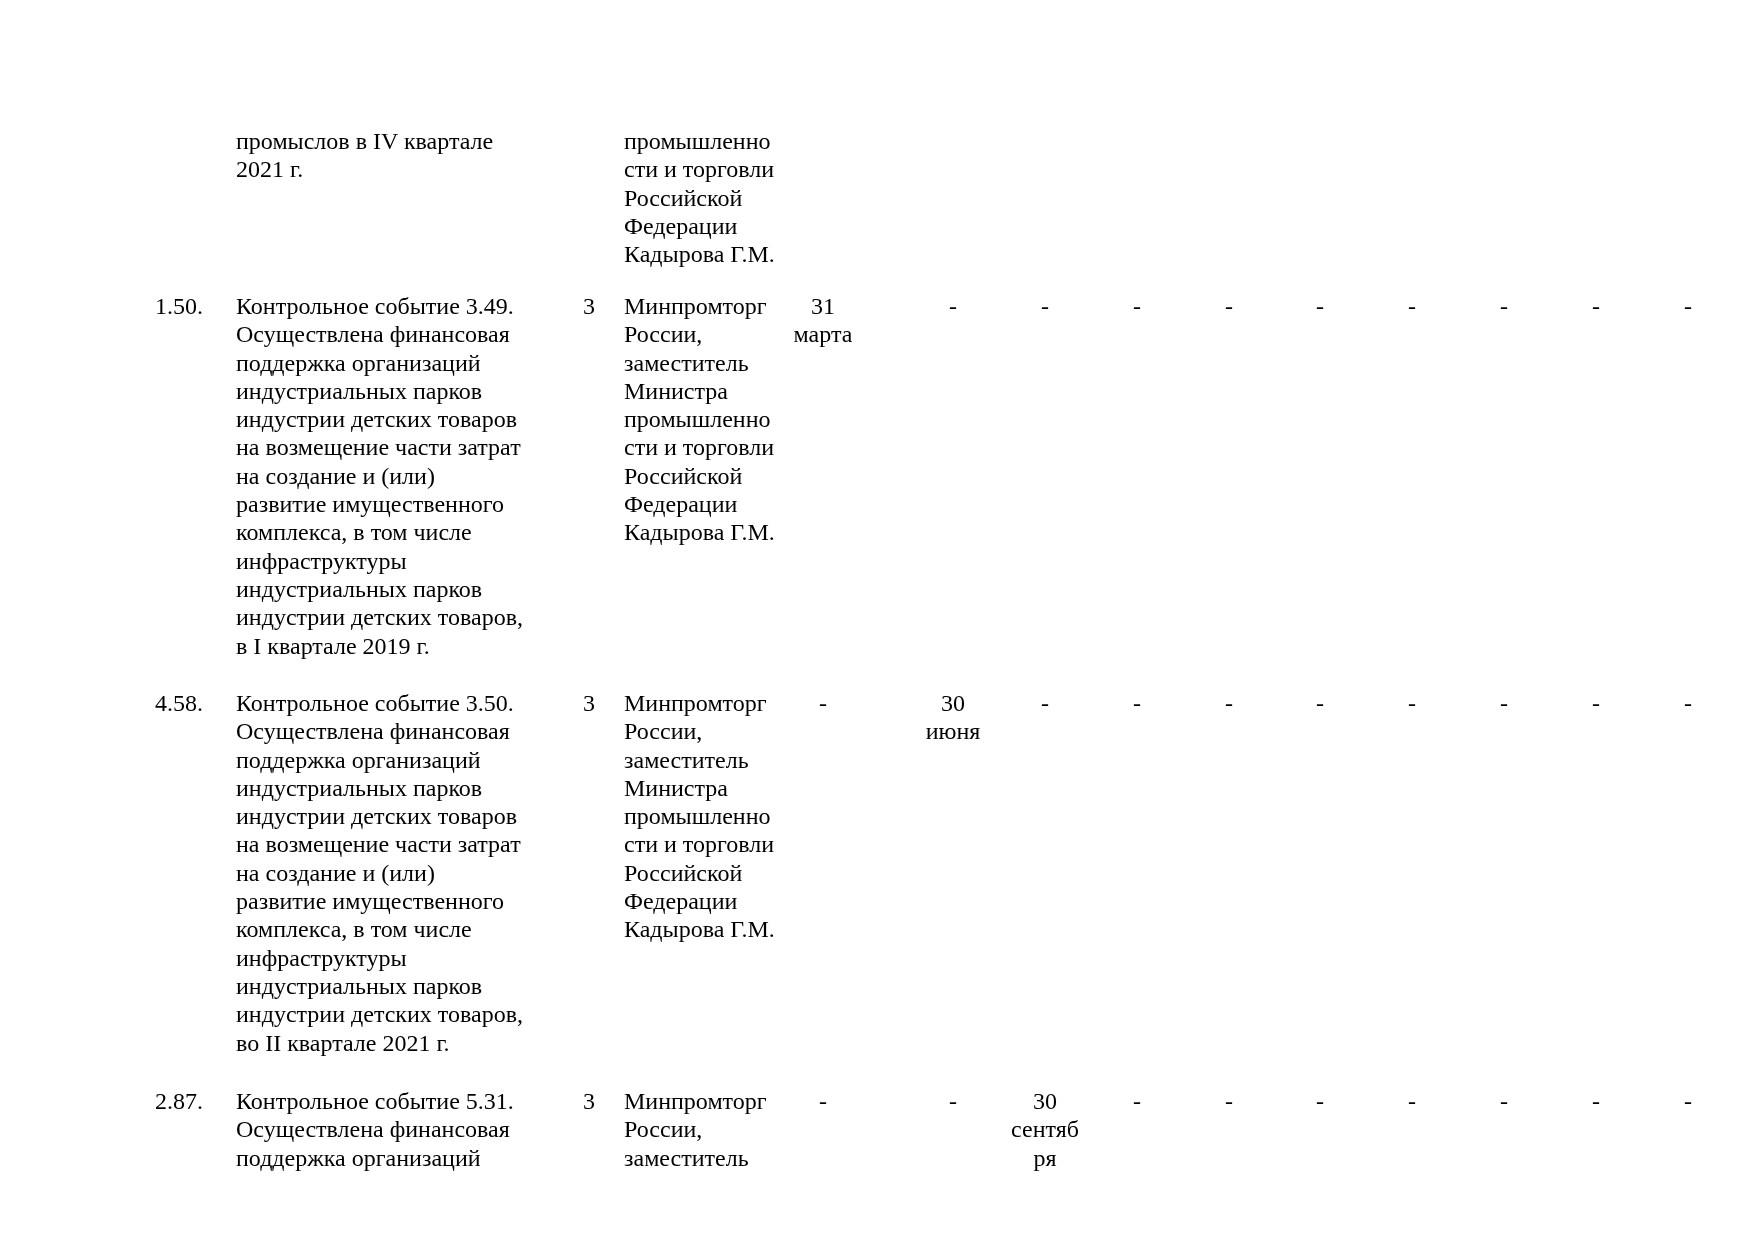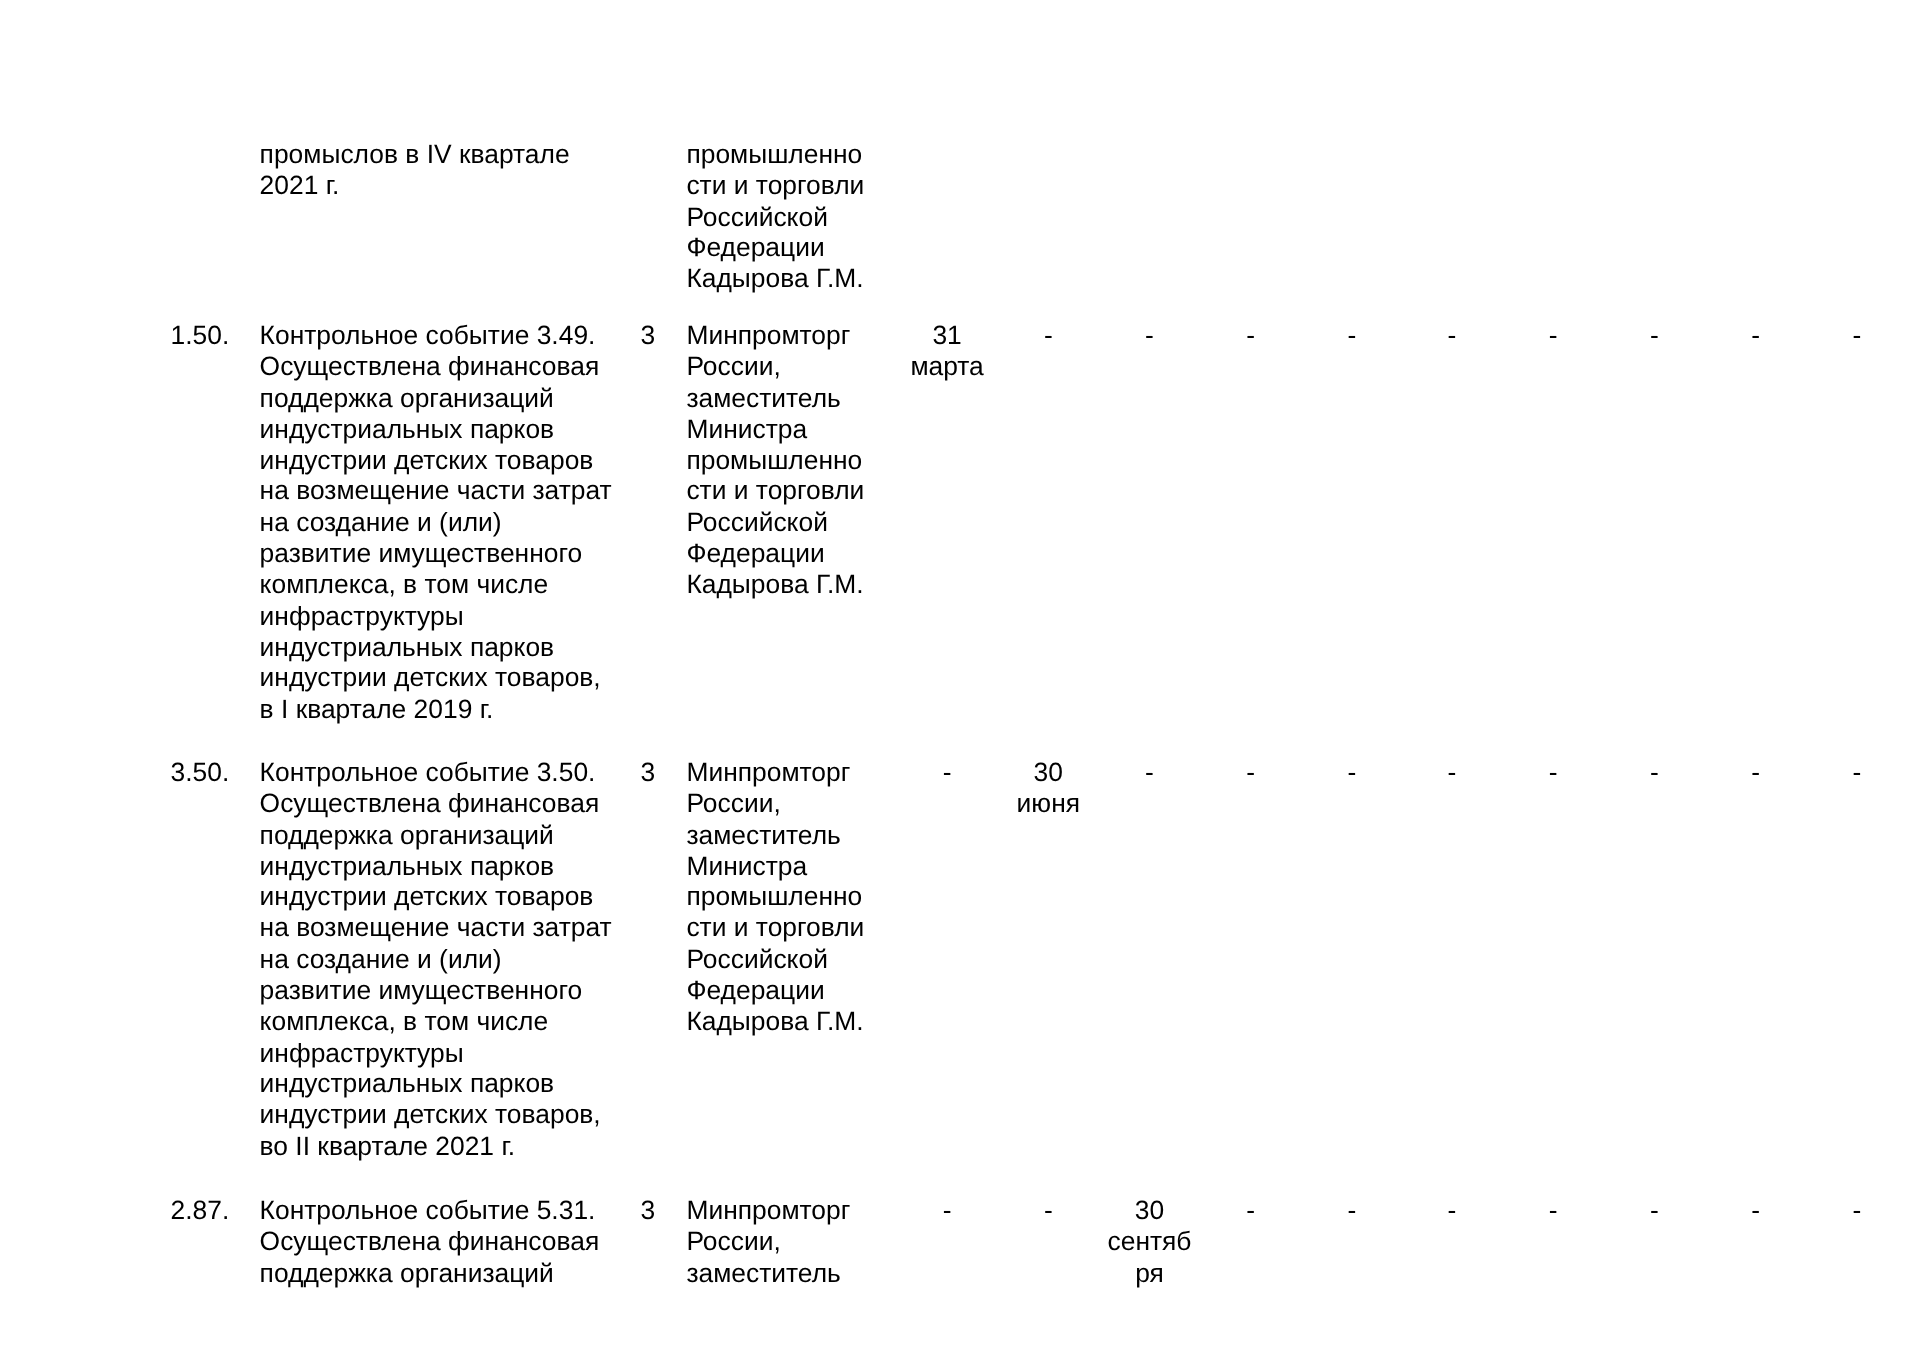--- a/index.html
+++ b/index.html
@@ -1,29 +1,29 @@
 <!DOCTYPE html>
 <html><head>
 <meta charset="utf-8">
 <style>
   html,body{margin:0;padding:0;}
   body{width:1754px;height:1240px;background:#ffffff;overflow:hidden;}
   .page{
     position:relative;width:1754px;height:1240px;background:#ffffff;
-    font-family:Liberation Sans, sans-serif;
+    font-family:Liberation Serif, serif;
     font-size:24px;line-height:28.3px;color:#000000;
   }
   .row{position:absolute;left:0;width:100%;}
   .cell{position:absolute;top:0;white-space:pre;}
   .c-num{left:155px;width:78px;}
   .c-event{left:236px;width:330px;}
   .c-qty{left:554px;width:70px;text-align:center;}
   .c-resp{left:624px;width:172px;}
   .c-date{width:92px;text-align:center;}
-  .d0{left:815px;text-align:center;}.d1{left:907px;}.d2{left:999px;}.d3{left:1091px;}.d4{left:1183px;}
+  .d0{left:777px;text-align:center;}.d1{left:907px;}.d2{left:999px;}.d3{left:1091px;}.d4{left:1183px;}
   .d5{left:1274px;}.d6{left:1366px;}.d7{left:1458px;}.d8{left:1550px;}.d9{left:1642px;}
   .r0{top:127px;}.r1{top:292px;}.r2{top:689px;}.r3{top:1087px;}
 </style>
 </head>
 <body>
 
 <div class="page">
 
   <div class="row r0">
     <div class="cell c-num"></div>
@@ -79,21 +79,21 @@
     <div class="cell c-date d3">-</div>
     <div class="cell c-date d4">-</div>
     <div class="cell c-date d5">-</div>
     <div class="cell c-date d6">-</div>
     <div class="cell c-date d7">-</div>
     <div class="cell c-date d8">-</div>
     <div class="cell c-date d9">-</div>
   </div>
 
   <div class="row r2">
-    <div class="cell c-num">3.50.</div>
+    <div class="cell c-num">4.58.</div>
     <div class="cell c-event">Контрольное событие 3.50.
 Осуществлена финансовая
 поддержка организаций
 индустриальных парков
 индустрии детских товаров
 на возмещение части затрат
 на создание и (или)
 развитие имущественного
 комплекса, в том числе
 инфраструктуры

